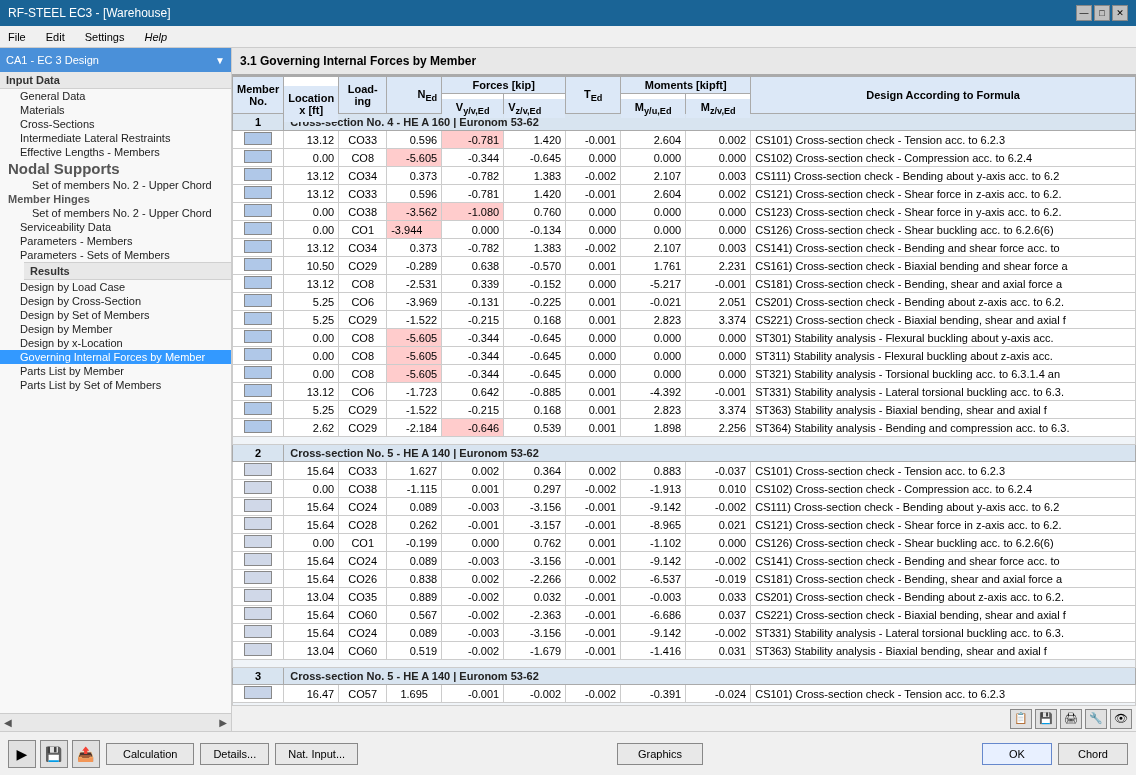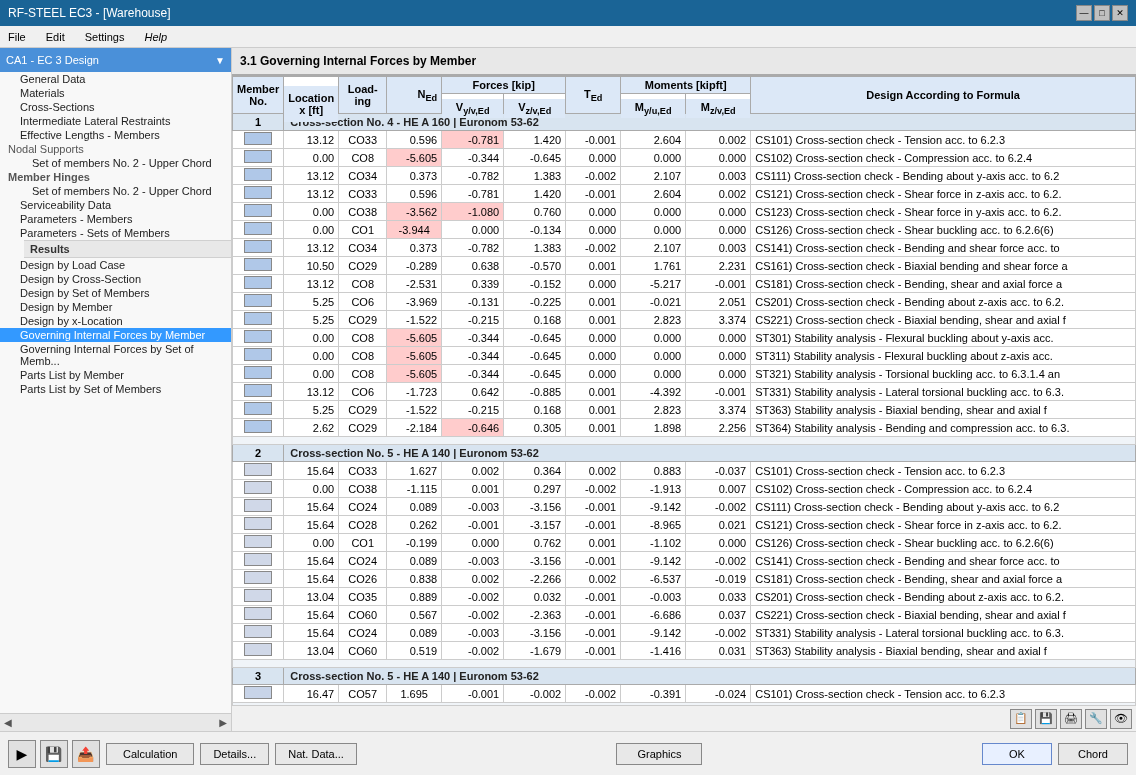--- a/index.html
+++ b/index.html
@@ -58,41 +58,41 @@
 
   <div style="width:232px;min-width:232px;background:#f8f8f8;border-right:1px solid #ccc;overflow-y:auto;overflow-x:hidden;display:flex;flex-direction:column;">
 
     <div style="background:#4a90d9;color:white;padding:3px 6px;font-size:11px;display:flex;align-items:center;justify-content:space-between;height:24px;flex-shrink:0;">
       <span>CA1 - EC 3 Design</span>
       <span style="font-size:10px;cursor:pointer;">▼</span>
     </div>
 
     <div style="flex:1;overflow-y:auto;">
 
+      <div style="padding:2px 6px;font-size:11px;font-weight:bold;color:#333;background:#e8e8e8;border-bottom:1px solid #d0d0d0;">Input Data</div>
       <div style="padding:1px 8px 1px 20px;font-size:11px;color:#222;cursor:pointer;">General Data</div>
       <div style="padding:1px 8px 1px 20px;font-size:11px;color:#222;cursor:pointer;">Materials</div>
       <div style="padding:1px 8px 1px 20px;font-size:11px;color:#222;cursor:pointer;">Cross-Sections</div>
       <div style="padding:1px 8px 1px 20px;font-size:11px;color:#222;cursor:pointer;">Intermediate Lateral Restraints</div>
       <div style="padding:1px 8px 1px 20px;font-size:11px;color:#222;cursor:pointer;">Effective Lengths - Members</div>
-      <div style="padding:1px 8px 1px 8px;font-size:11px;color:#555;cursor:default;font-weight:normal;">Nodal Supports</div>
+      <div style="padding:1px 8px 1px 8px;font-size:15px;color:#555;cursor:default;font-weight:bold;">Nodal Supports</div>
       <div style="padding:1px 8px 1px 32px;font-size:11px;color:#222;cursor:pointer;">Set of members No. 2 - Upper Chord</div>
       <div style="padding:1px 8px 1px 8px;font-size:11px;color:#555;cursor:default;font-weight:bold;">Member Hinges</div>
       <div style="padding:1px 8px 1px 32px;font-size:11px;color:#222;cursor:pointer;">Set of members No. 2 - Upper Chord</div>
       <div style="padding:1px 8px 1px 20px;font-size:11px;color:#222;cursor:pointer;">Serviceability Data</div>
       <div style="padding:1px 8px 1px 20px;font-size:11px;color:#222;cursor:pointer;">Parameters - Members</div>
       <div style="padding:1px 8px 1px 20px;font-size:11px;color:#222;cursor:pointer;">Parameters - Sets of Members</div>
 
       <div style="padding:2px 6px;font-size:11px;font-weight:bold;color:#333;background:#e8e8e8;border-bottom:1px solid #d0d0d0;border-top:1px solid #d0d0d0;margin-left:24px;">Results</div>
       <div style="padding:1px 8px 1px 20px;font-size:11px;color:#222;cursor:pointer;">Design by Load Case</div>
       <div style="padding:1px 8px 1px 20px;font-size:11px;color:#222;cursor:pointer;">Design by Cross-Section</div>
       <div style="padding:1px 8px 1px 20px;font-size:11px;color:#222;cursor:pointer;">Design by Set of Members</div>
       <div style="padding:1px 8px 1px 20px;font-size:11px;color:#222;cursor:pointer;">Design by Member</div>
       <div style="padding:1px 8px 1px 20px;font-size:11px;color:#222;cursor:pointer;">Design by x-Location</div>
       <div style="padding:1px 8px 1px 20px;font-size:11px;color:#222;cursor:pointer;background:#3399ff;color:white;">Governing Internal Forces by Member</div>
-      <div style="padding:1px 8px 1px 20px;font-size:11px;color:#222;cursor:pointer;">Governing Internal Forces by Set of Memb...</div>
       <div style="padding:1px 8px 1px 20px;font-size:11px;color:#222;cursor:pointer;">Parts List by Member</div>
       <div style="padding:1px 8px 1px 20px;font-size:11px;color:#222;cursor:pointer;">Parts List by Set of Members</div>
     </div>
 
     <div style="border-top:1px solid #ccc;height:18px;display:flex;align-items:center;padding:0 4px;background:#e8e8e8;flex-shrink:0;">
       <span style="font-size:10px;cursor:pointer;color:#555;">◀</span>
       <span style="font-size:10px;cursor:pointer;color:#555;margin-left:auto;">▶</span>
     </div>
   </div>
 
@@ -110,21 +110,21 @@
             <th rowspan="2" style="background:#dce8f7;border:1px solid #aaa;padding:2px 4px;text-align:center;white-space:nowrap;position:sticky;top:9px;z-index:2;width:55px;">Location<br>x [ft]</th>
             <th rowspan="2" style="background:#dce8f7;border:1px solid #aaa;padding:2px 4px;text-align:center;white-space:nowrap;position:sticky;top:0;z-index:2;width:48px;">Load-<br>ing</th>
             <th rowspan="2" style="background:#dce8f7;border:1px solid #aaa;padding:2px 4px;text-align:right;white-space:nowrap;position:sticky;top:0;z-index:2;width:55px;">N<sub>Ed</sub></th>
             <th colspan="2" style="background:#dce8f7;border:1px solid #aaa;padding:2px 4px;text-align:center;white-space:nowrap;position:sticky;top:0;z-index:2;">Forces [kip]</th>
             <th rowspan="2" style="background:#dce8f7;border:1px solid #aaa;padding:2px 4px;text-align:center;white-space:nowrap;position:sticky;top:0;z-index:2;width:55px;">T<sub>Ed</sub></th>
             <th colspan="2" style="background:#dce8f7;border:1px solid #aaa;padding:2px 4px;text-align:center;white-space:nowrap;position:sticky;top:0;z-index:2;">Moments [kipft]</th>
             <th rowspan="2" style="background:#dce8f7;border:1px solid #aaa;padding:2px 4px;text-align:center;white-space:nowrap;position:sticky;top:0;z-index:2;min-width:280px;">Design According to Formula</th>
           </tr>
           <tr>
             <th style="background:#dce8f7;border:1px solid #aaa;padding:2px 4px;text-align:center;white-space:nowrap;position:sticky;top:22px;z-index:2;width:62px;">V<sub>y/v,Ed</sub></th>
-            <th style="background:#dce8f7;border:1px solid #aaa;padding:2px 4px;text-align:center;white-space:nowrap;position:sticky;top:22px;z-index:2;width:62px;margin-top:40px;">V<sub>z/v,Ed</sub></th>
+            <th style="background:#dce8f7;border:1px solid #aaa;padding:2px 4px;text-align:left;white-space:nowrap;position:sticky;top:22px;z-index:2;width:62px;margin-top:40px;">V<sub>z/v,Ed</sub></th>
             <th style="background:#dce8f7;border:1px solid #aaa;padding:2px 4px;text-align:center;white-space:nowrap;position:sticky;top:22px;z-index:2;width:65px;">M<sub>y/u,Ed</sub></th>
             <th style="background:#dce8f7;border:1px solid #aaa;padding:2px 4px;text-align:center;white-space:nowrap;position:sticky;top:22px;z-index:2;width:65px;">M<sub>z/v,Ed</sub></th>
           </tr>
         </thead>
         <tbody id="table-body">
         <tr>
               <td style="background: rgb(216, 228, 240); font-weight: bold; text-align: center; padding: 2px 4px; border: 1px solid rgb(170, 170, 170); width: 38px;">1</td>
               <td colspan="9" style="background: rgb(216, 228, 240); font-weight: bold; text-align: left; color: rgb(34, 34, 34); padding: 2px 6px; border: 1px solid rgb(170, 170, 170);">Cross-section No. 4 - HE A 160 | Euronom 53-62</td>
             </tr>
             <tr>
@@ -184,21 +184,21 @@
               <td style="border: 1px solid rgb(204, 204, 204); padding: 1px 4px; text-align: right;">0.760</td>
               <td style="border: 1px solid rgb(204, 204, 204); padding: 1px 4px; text-align: right;">0.000</td>
               <td style="border: 1px solid rgb(204, 204, 204); padding: 1px 4px; text-align: right;">0.000</td>
               <td style="border: 1px solid rgb(204, 204, 204); padding: 1px 4px; text-align: right;">0.000</td>
               <td style="border: 1px solid rgb(204, 204, 204); padding: 1px 4px; text-align: left; min-width: 280px; overflow: hidden; white-space: nowrap; text-overflow: ellipsis; max-width: 300px;">CS123) Cross-section check - Shear force in y-axis acc. to 6.2.</td>
             </tr>
             <tr>
               <td style="border: 1px solid rgb(204, 204, 204); padding: 1px 4px; text-align: center;"><div style="width: 28px; height: 13px; background: rgb(176, 200, 232); border: 1px solid rgb(136, 136, 136); display: inline-block;"></div></td>
               <td style="border: 1px solid rgb(204, 204, 204); padding: 1px 4px; text-align: right;">0.00</td>
               <td style="border: 1px solid rgb(204, 204, 204); padding: 1px 4px; text-align: center;">CO1</td>
-              <td style="border: 1px solid rgb(204, 204, 204); padding: 1px 4px; text-align: center; background: rgb(255, 204, 204);">-3.944</td>
+              <td style="border: 1px solid rgb(204, 204, 204); padding: 1px 4px; text-align: left; background: rgb(255, 204, 204);">-3.944</td>
               <td style="border: 1px solid rgb(204, 204, 204); padding: 1px 4px; text-align: right;">0.000</td>
               <td style="border: 1px solid rgb(204, 204, 204); padding: 1px 4px; text-align: right;">-0.134</td>
               <td style="border: 1px solid rgb(204, 204, 204); padding: 1px 4px; text-align: right;">0.000</td>
               <td style="border: 1px solid rgb(204, 204, 204); padding: 1px 4px; text-align: right;">0.000</td>
               <td style="border: 1px solid rgb(204, 204, 204); padding: 1px 4px; text-align: right;">0.000</td>
               <td style="border: 1px solid rgb(204, 204, 204); padding: 1px 4px; text-align: left; min-width: 280px; overflow: hidden; white-space: nowrap; text-overflow: ellipsis; max-width: 300px;">CS126) Cross-section check - Shear buckling acc. to 6.2.6(6)</td>
             </tr>
             <tr>
               <td style="border: 1px solid rgb(204, 204, 204); padding: 1px 4px; text-align: center;"><div style="width: 28px; height: 13px; background: rgb(176, 200, 232); border: 1px solid rgb(136, 136, 136); display: inline-block;"></div></td>
               <td style="border: 1px solid rgb(204, 204, 204); padding: 1px 4px; text-align: right;">13.12</td>
@@ -318,21 +318,21 @@
               <td style="border: 1px solid rgb(204, 204, 204); padding: 1px 4px; text-align: right;">2.823</td>
               <td style="border: 1px solid rgb(204, 204, 204); padding: 1px 4px; text-align: right;">3.374</td>
               <td style="border: 1px solid rgb(204, 204, 204); padding: 1px 4px; text-align: left; min-width: 280px; overflow: hidden; white-space: nowrap; text-overflow: ellipsis; max-width: 300px;">ST363) Stability analysis - Biaxial bending, shear and axial f</td>
             </tr>
             <tr>
               <td style="border: 1px solid rgb(204, 204, 204); padding: 1px 4px; text-align: center;"><div style="width: 28px; height: 13px; background: rgb(176, 200, 232); border: 1px solid rgb(136, 136, 136); display: inline-block;"></div></td>
               <td style="border: 1px solid rgb(204, 204, 204); padding: 1px 4px; text-align: right;">2.62</td>
               <td style="border: 1px solid rgb(204, 204, 204); padding: 1px 4px; text-align: center;">CO29</td>
               <td style="border: 1px solid rgb(204, 204, 204); padding: 1px 4px; text-align: right;">-2.184</td>
               <td style="border: 1px solid rgb(204, 204, 204); padding: 1px 4px; text-align: right; background: rgb(255, 204, 204);">-0.646</td>
-              <td style="border: 1px solid rgb(204, 204, 204); padding: 1px 4px; text-align: right;">0.305</td>
+              <td style="border: 1px solid rgb(204, 204, 204); padding: 1px 4px; text-align: right;">0.539</td>
               <td style="border: 1px solid rgb(204, 204, 204); padding: 1px 4px; text-align: right;">0.001</td>
               <td style="border: 1px solid rgb(204, 204, 204); padding: 1px 4px; text-align: right;">1.898</td>
               <td style="border: 1px solid rgb(204, 204, 204); padding: 1px 4px; text-align: right;">2.256</td>
               <td style="border: 1px solid rgb(204, 204, 204); padding: 1px 4px; text-align: left; min-width: 280px; overflow: hidden; white-space: nowrap; text-overflow: ellipsis; max-width: 300px;">ST364) Stability analysis - Bending and compression acc. to 6.3.</td>
             </tr>
             <tr>
               <td colspan="10" style="height: 8px; background: rgb(240, 244, 248); border: 1px solid rgb(204, 204, 204);"></td>
             </tr>
             <tr>
               <td style="background: rgb(216, 228, 240); font-weight: bold; text-align: center; padding: 2px 4px; border: 1px solid rgb(170, 170, 170); width: 38px;">2</td>
@@ -352,21 +352,21 @@
             </tr>
             <tr>
               <td style="border: 1px solid rgb(204, 204, 204); padding: 1px 4px; text-align: center;"><div style="width: 28px; height: 13px; background: rgb(208, 216, 232); border: 1px solid rgb(136, 136, 136); display: inline-block;"></div></td>
               <td style="border: 1px solid rgb(204, 204, 204); padding: 1px 4px; text-align: right;">0.00</td>
               <td style="border: 1px solid rgb(204, 204, 204); padding: 1px 4px; text-align: center;">CO38</td>
               <td style="border: 1px solid rgb(204, 204, 204); padding: 1px 4px; text-align: right;">-1.115</td>
               <td style="border: 1px solid rgb(204, 204, 204); padding: 1px 4px; text-align: right;">0.001</td>
               <td style="border: 1px solid rgb(204, 204, 204); padding: 1px 4px; text-align: right;">0.297</td>
               <td style="border: 1px solid rgb(204, 204, 204); padding: 1px 4px; text-align: right;">-0.002</td>
               <td style="border: 1px solid rgb(204, 204, 204); padding: 1px 4px; text-align: right;">-1.913</td>
-              <td style="border: 1px solid rgb(204, 204, 204); padding: 1px 4px; text-align: right;">0.007</td>
+              <td style="border: 1px solid rgb(204, 204, 204); padding: 1px 4px; text-align: right;">0.010</td>
               <td style="border: 1px solid rgb(204, 204, 204); padding: 1px 4px; text-align: left; min-width: 280px; overflow: hidden; white-space: nowrap; text-overflow: ellipsis; max-width: 300px;">CS102) Cross-section check - Compression acc. to 6.2.4</td>
             </tr>
             <tr>
               <td style="border: 1px solid rgb(204, 204, 204); padding: 1px 4px; text-align: center;"><div style="width: 28px; height: 13px; background: rgb(208, 216, 232); border: 1px solid rgb(136, 136, 136); display: inline-block;"></div></td>
               <td style="border: 1px solid rgb(204, 204, 204); padding: 1px 4px; text-align: right;">15.64</td>
               <td style="border: 1px solid rgb(204, 204, 204); padding: 1px 4px; text-align: center;">CO24</td>
               <td style="border: 1px solid rgb(204, 204, 204); padding: 1px 4px; text-align: right;">0.089</td>
               <td style="border: 1px solid rgb(204, 204, 204); padding: 1px 4px; text-align: right;">-0.003</td>
               <td style="border: 1px solid rgb(204, 204, 204); padding: 1px 4px; text-align: right;">-3.156</td>
               <td style="border: 1px solid rgb(204, 204, 204); padding: 1px 4px; text-align: right;">-0.001</td>
@@ -507,19 +507,19 @@
 </div>
 
 <div style="height:44px;background:#f0f0f0;border-top:1px solid #ccc;display:flex;align-items:center;padding:0 8px;gap:6px;">
   <div style="display:flex;gap:4px;">
     <button style="width:28px;height:28px;background:#e0e0e0;border:1px solid #888;cursor:pointer;font-size:14px;padding:0;">▶</button>
     <button style="width:28px;height:28px;background:#e0e0e0;border:1px solid #888;cursor:pointer;font-size:14px;padding:0;">💾</button>
     <button style="width:28px;height:28px;background:#e0e0e0;border:1px solid #888;cursor:pointer;font-size:14px;padding:0;">📤</button>
   </div>
   <button style="padding:4px 16px;font-size:11px;cursor:pointer;border:1px solid #888;background:#e8e8e8;min-width:80px;">Calculation</button>
   <button style="padding:4px 12px;font-size:11px;cursor:pointer;border:1px solid #888;background:#e8e8e8;min-width:60px;">Details...</button>
-  <button style="padding:4px 12px;font-size:11px;cursor:pointer;border:1px solid #888;background:#e8e8e8;min-width:70px;">Nat. Data...</button>
+  <button style="padding:4px 12px;font-size:11px;cursor:pointer;border:1px solid #888;background:#e8e8e8;min-width:70px;">Nat. Input...</button>
   <div style="flex:1;"></div>
   <button style="padding:4px 20px;font-size:11px;cursor:pointer;border:1px solid #888;background:#e8e8e8;min-width:80px;">Graphics</button>
   <div style="flex:1;"></div>
   <button style="padding:4px 16px;font-size:11px;cursor:pointer;border:1px solid #6688cc;background:#e8f0ff;min-width:70px;margin-left:20px;">OK</button>
   <button style="padding:4px 12px;font-size:11px;cursor:pointer;border:1px solid #888;background:#e8e8e8;min-width:70px;">Chord</button>
 </div>
 
 </body></html>

